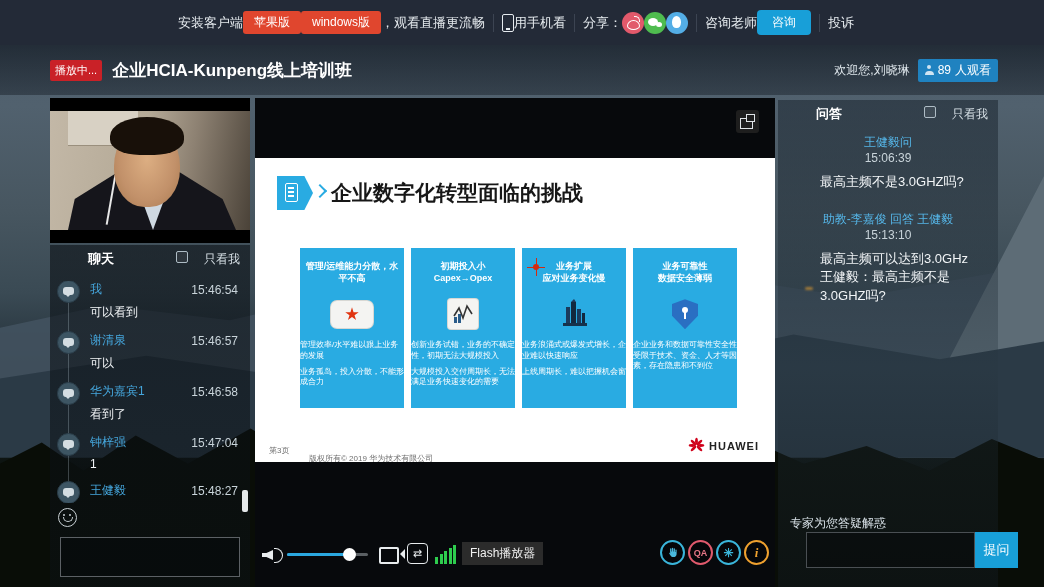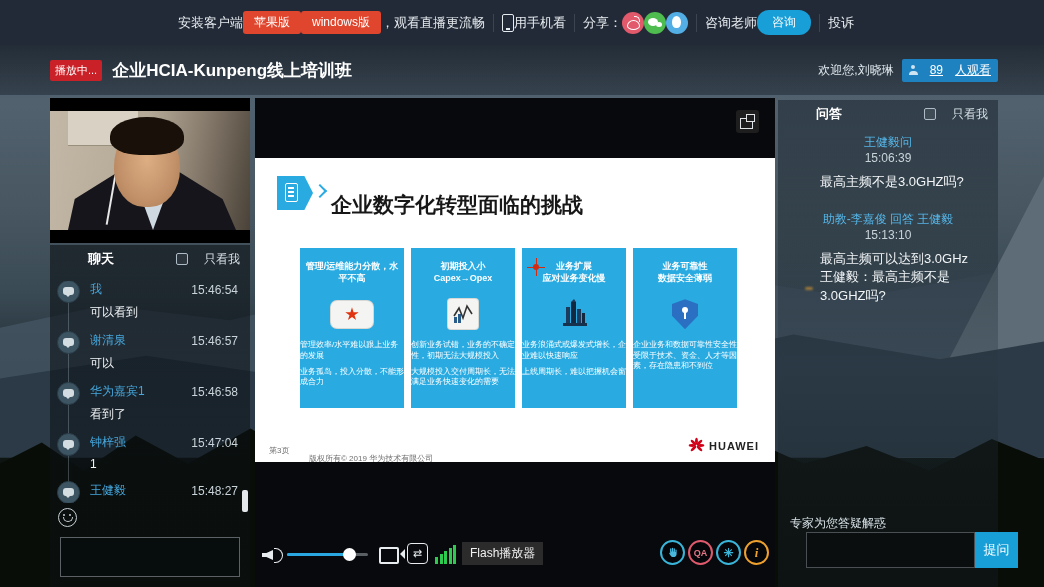--- a/index.html
+++ b/index.html
@@ -17,63 +17,63 @@
   .hill-right { position:absolute; right:0; top:30%; width:14%; height:48%; background:#5d6c76;
     clip-path:polygon(100% 0,100% 100%,0 100%,45% 55%); }
   .forest { position:absolute; left:0; top:70%; width:100%; height:30%; background:#090d07;
     clip-path:polygon(0 30%,4% 18%,8% 34%,13% 14%,18% 30%,24% 10%,29% 28%,35% 16%,41% 32%,47% 12%,53% 28%,59% 18%,65% 34%,71% 14%,77% 30%,83% 20%,89% 34%,95% 16%,100% 28%,100% 100%,0 100%); }
   .light-dot { position:absolute; left:805px; top:287px; width:8px; height:3px; background:#e8a53c; border-radius:2px; filter:blur(1px); }
 
   
   .topbar { position:absolute; left:0; top:0; width:1044px; height:45px; background:#232a37; display:flex; align-items:center; }
   .topbar-items { display:flex; align-items:center; margin-left:178px; font-size:13px; color:#e6ebef; }
   .btn-red { background:#e0462e; color:#fff; border:none; border-radius:3px; font-size:12px; padding:3px 11px; cursor:pointer; }
-  .btn-blue { background:#189fd8; color:#fff; border:none; border-radius:12px; font-size:12px; padding:4px 15px; cursor:pointer; }
+  .btn-blue { background:#189fd8; color:#fff; border:none; border-radius:4px; font-size:12px; padding:4px 15px; cursor:pointer; }
   .vdiv { width:1px; height:18px; background:#3c4452; margin:0 8px; }
   .phone-icon { width:12px; height:18px; border:1.5px solid #e6ebef; border-radius:2px; position:relative; display:inline-block; }
   .phone-icon::after { content:""; position:absolute; left:3px; bottom:1px; width:4px; height:1.5px; background:#e6ebef; }
   .share-circle { width:22px; height:22px; border-radius:50%; border:none; position:relative; cursor:pointer; }
   .share-weibo { background:#e2596b; }
   .share-weibo::after { content:""; position:absolute; left:5px; top:8px; width:11px; height:8px; border:1.5px solid #fff; border-radius:50% 50% 50% 50%/60% 60% 40% 40%; }
   .share-weibo::before { content:""; position:absolute; left:12px; top:4px; width:5px; height:5px; border:1.2px solid #fff; border-bottom:none; border-left:none; border-radius:0 5px 0 0; }
   .share-wechat { background:#4fbc4f; }
   .share-wechat::after { content:""; position:absolute; left:4px; top:6px; width:10px; height:8px; background:#fff; border-radius:50%; }
   .share-wechat::before { content:""; position:absolute; left:12px; top:10px; width:6px; height:5px; background:#fff; border-radius:50%; }
   .share-qq { background:#54aee6; }
   .share-qq::after { content:""; position:absolute; left:6px; top:4px; width:9px; height:12px; background:#fff; border-radius:50% 50% 45% 45%; }
   .link-plain { cursor:pointer; }
 
   
   .titlebar { position:absolute; left:0; top:45px; width:1044px; height:50px; background:linear-gradient(180deg,rgba(10,16,24,.62),rgba(10,16,24,.38)); display:flex; align-items:center; }
   .status-badge { margin-left:50px; background:#c92127; color:#fff; font-size:11px; padding:3px 5px; border-radius:2px; }
   .live-title { margin-left:10px; font-size:17px; font-weight:bold; color:#fff; }
   .titlebar-right { margin-left:auto; margin-right:46px; display:flex; align-items:center; gap:8px; }
   .welcome { font-size:12px; color:#dfe7ec; }
-  .viewer-badge { background:#1f82c0; border-radius:2px; display:flex; align-items:center; gap:12px; padding:3px 7px; font-size:12px; color:#fff;text-decoration:underline; }
+  .viewer-badge { background:#1f82c0; border-radius:2px; display:flex; align-items:center; gap:4px; padding:3px 7px; font-size:12px; color:#fff; }
   .person-icon { width:9px; height:10px; position:relative; display:inline-block; }
   .person-icon::before { content:""; position:absolute; left:2.5px; top:0; width:4px; height:4px; border-radius:50%; background:#cfe4f2; }
   .person-icon::after { content:""; position:absolute; left:0; bottom:0; width:9px; height:4.5px; border-radius:5px 5px 0 0; background:#cfe4f2; }
 
   
   .webcam { position:absolute; left:50px; top:98px; width:200px; height:145px; background:#000; overflow:hidden; }
   .cam-scene { position:absolute; left:0; top:13px; width:200px; height:119px; background:linear-gradient(100deg,#c3b8a7 0%,#b5aa97 45%,#8d8172 68%,#4a4238 100%); overflow:hidden; }
   .cam-panel { position:absolute; left:18px; top:0; width:70px; height:34px; background:#d8d1c4; box-shadow:0 1px 0 #9a8f7d; }
   .cam-suit { position:absolute; left:18px; bottom:0; width:168px; height:62px; background:#15151b;
     clip-path:polygon(0 100%,4% 50%,30% 6%,48% 0,66% 6%,92% 50%,100% 100%); }
   .cam-shirt { position:absolute; left:92px; bottom:0; width:22px; height:30px; background:#cfd9e2; clip-path:polygon(0 0,100% 0,50% 100%); }
   .cam-head { position:absolute; left:64px; top:14px; width:66px; height:82px; border-radius:50% 50% 46% 46%; background:radial-gradient(ellipse at 50% 42%,#dcae82 0%,#c2916a 60%,#a8794f 100%); }
   .cam-hair { position:absolute; left:60px; top:6px; width:74px; height:38px; border-radius:50% 50% 40% 40%; background:#181009; }
   .cam-wire { position:absolute; left:60px; top:64px; width:2px; height:50px; background:#e8e8e8; transform:rotate(10deg); }
   .cam-bar { position:absolute; left:0; width:200px; height:13px; background:#000; }
   .cam-bar.top { top:0; } .cam-bar.bottom { bottom:0; }
 
   
   .panel-header { height:28px; display:flex; align-items:center; justify-content:space-between; padding:0 10px; }
   .panel-title { font-size:13px; font-weight:bold; color:#fff;margin-left:28px; }
-  .check-row { display:flex; align-items:center; gap:16px; cursor:pointer; }
+  .check-row { display:flex; gap:16px; cursor:pointer; }
   .checkbox { width:12px; height:12px; border:1px solid #aebcc5; border-radius:2px; background:rgba(255,255,255,.06); }
   .check-label { font-size:12px; color:#d7e0e6; }
 
   
   .chat-panel { position:absolute; left:50px; top:245px; width:200px; height:342px; background:linear-gradient(180deg,rgba(10,15,20,.6),rgba(12,18,22,.48)); }
   .chat-messages { position:absolute; left:0; top:36px; width:200px; height:222px; overflow:hidden; }
   .chat-timeline { position:absolute; left:18px; top:16px; width:1px; height:196px; background:rgba(190,210,220,.28); }
   .msg { position:relative; padding:0 12px 0 40px; margin-bottom:11px; }
   .msg-avatar { position:absolute; left:7px; top:-1px; width:23px; height:23px; border-radius:50%; background:#3d5563; border:1px solid #2a3d49; }
   .msg-avatar::before { content:""; position:absolute; left:5px; top:6px; width:11px; height:8px; background:#d4dde2; border-radius:3px; }
@@ -94,21 +94,21 @@
   .expand-btn::before { content:""; position:absolute; left:4px; bottom:4px; width:11px; height:9px; border:1.5px solid #dfe3e6; }
   .expand-btn::after { content:""; position:absolute; right:4px; top:4px; width:7px; height:6px; border:1.5px solid #dfe3e6; background:#1e1e1e; }
 
   
   .slide { position:absolute; left:0; top:60px; width:520px; height:304px; background:#fff; color:#1b1b1b; }
   .slide-title-row { position:absolute; left:0; top:18px; width:520px; height:36px; }
   .slide-badge { position:absolute; left:22px; top:0; width:36px; height:34px; background:#29abe2; clip-path:polygon(0 0,76% 0,100% 50%,76% 100%,0 100%); }
   .doc-glyph { position:absolute; left:8px; top:7px; width:13px; height:19px; border:1.5px solid #fff; border-radius:2px; }
   .doc-glyph::before { content:""; position:absolute; left:2px; top:3px; width:6px; height:1.5px; background:#fff; box-shadow:0 4px 0 #fff, 0 8px 0 #fff; }
   .slide-chevron { position:absolute; left:60px; top:10px; width:10px; height:10px; border-top:2.5px solid #29abe2; border-right:2.5px solid #29abe2; transform:rotate(45deg); }
-  .slide-title { position:absolute; left:76px; top:15px; font-size:21px; font-weight:bold; color:#171717; }
+  .slide-title { position:absolute; left:76px; top:3px; font-size:21px; font-weight:bold; color:#171717; }
   .cards { position:absolute; left:45px; top:90px; width:437px; height:160px; display:flex; gap:7px; }
   .card { flex:1; background:#29abe2; color:#fff; padding:12px 0 6px; overflow:hidden; position:relative; }
   .card-title { font-size:9px; font-weight:bold; text-align:center; line-height:1.35; }
   .card-icon-wrap { height:44px; display:flex; align-items:center; justify-content:center; margin:8px 0 4px; }
   .card p { font-size:8px; line-height:1.3; margin-bottom:6px; }
   .card p:empty { display:none; }
   .icon-box-white { width:42px; height:27px; background:#f4f4f2; border-radius:6px; display:flex; align-items:center; justify-content:center; box-shadow:0 0 0 1px #d8d8d4; }
   .burst { width:14px; height:14px; background:#e03410; clip-path:polygon(50% 0,61% 35%,98% 35%,68% 57%,79% 91%,50% 70%,21% 91%,32% 57%,2% 35%,39% 35%); }
   .crosshair { position:absolute; left:7px; top:12px; width:14px; height:14px; }
   .crosshair::before { content:""; position:absolute; left:4px; top:4px; width:6px; height:6px; background:#d42a10; border-radius:50%; }

